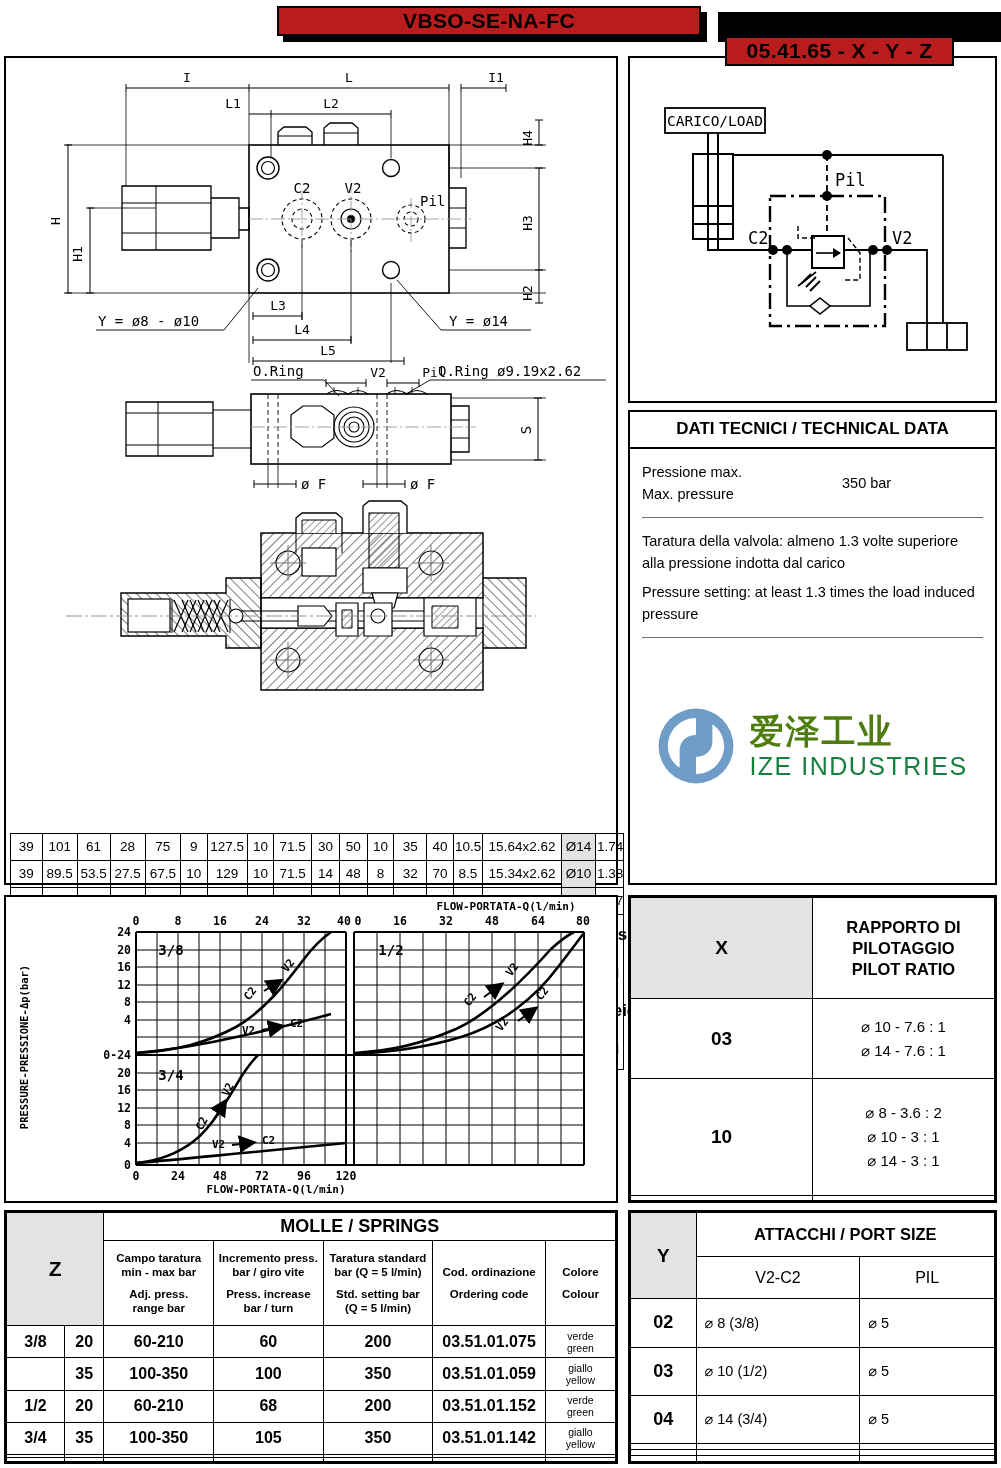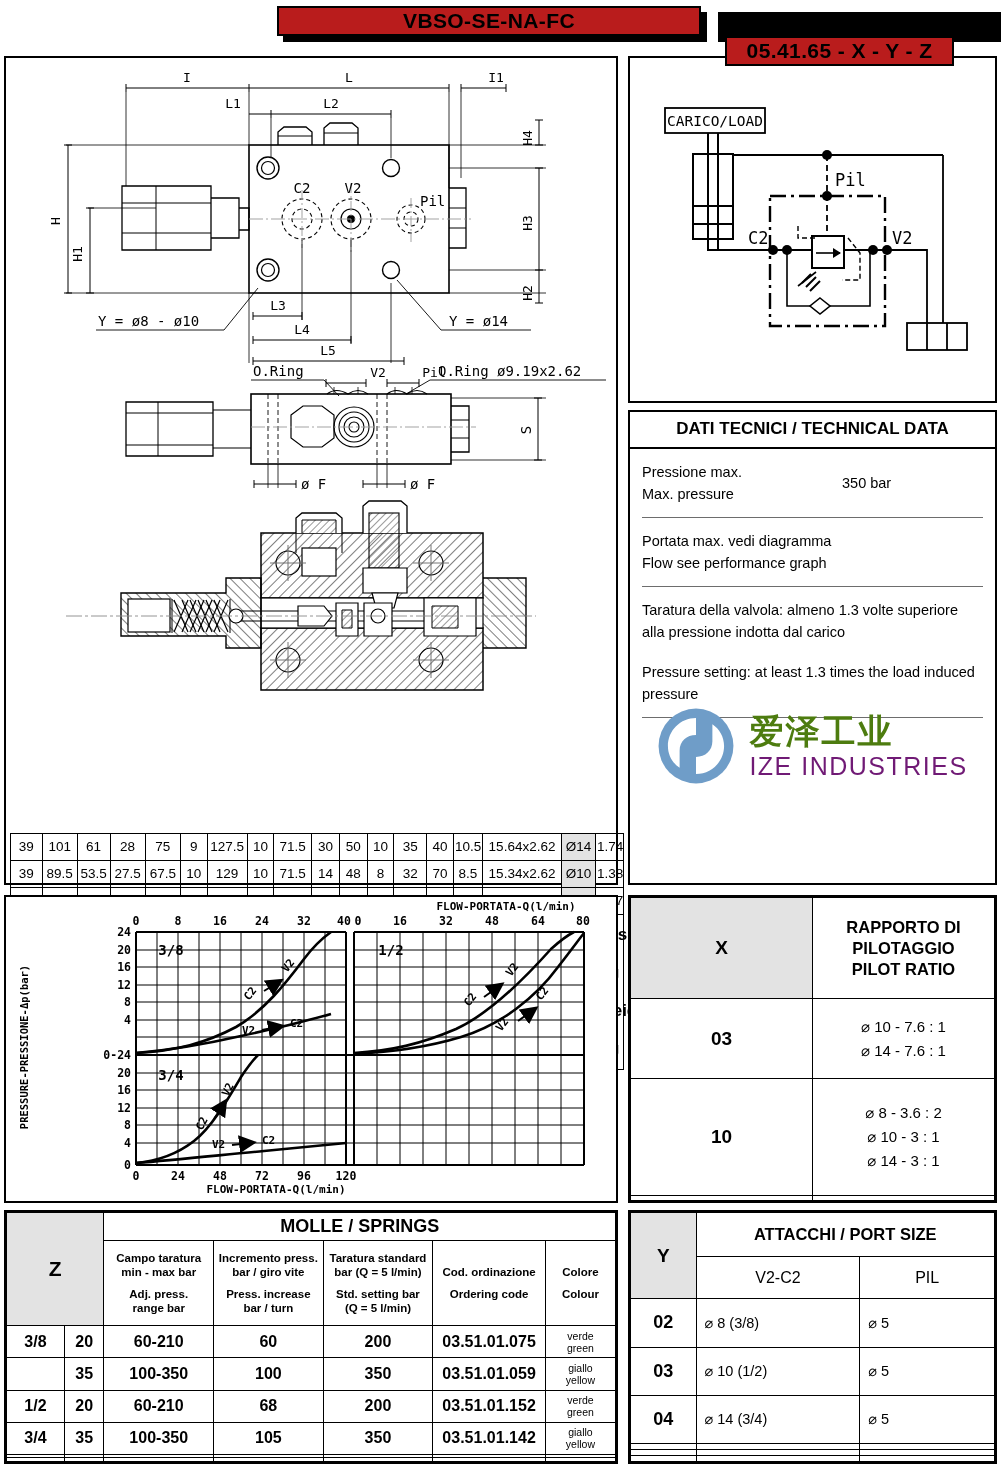--- a/index.html
+++ b/index.html
@@ -39,21 +39,21 @@
   .tech-row{padding:12px 0 11px 0;border-bottom:1.5px solid #6d6d6d;font-size:14.5px;line-height:1.55;}
   .tech-row:last-child{border-bottom:1.5px solid #6d6d6d;}
   .tech-row.flexrow{display:flex;align-items:center;}
   .tech-row .lbl{flex:0 0 200px;}
   .tech-row .val{font-size:14.5px;}
 
   .logo-area{position:absolute;left:0;top:295px;width:100%;display:flex;align-items:center;justify-content:center;gap:14px;}
   .logo-mark{width:78px;height:78px;flex:0 0 auto;}
   .logo-text{display:flex;flex-direction:column;line-height:1;}
   .logo-cn{font-size:34px;font-weight:bold;color:#4d7c0f;letter-spacing:2px;font-family:"DejaVu Sans",sans-serif;}
-  .logo-en{font-size:25px;color:#701a75;letter-spacing:1.5px;margin-top:6px;}
+  .logo-en{font-size:25px;color:#15803d;letter-spacing:1.5px;margin-top:6px;}
 
   
   #dimtable{position:absolute;left:4px;top:775px;width:614px;height:110px;}
   #dimtable table{border-collapse:collapse;width:100%;table-layout:fixed;}
   #dimtable td{border:1.5px solid #000;text-align:center;font-size:13.5px;height:24px;line-height:24px;}
   #dimtable tr.hdr td{font-weight:bold;font-size:17px;height:38px;line-height:38px;}
   #dimtable td.ycol{background:#e3e3e3;}
   #dimtable td.weight-h{font-size:8.5px;line-height:1.1;font-weight:bold;}
   #dimtable td.weight-h span{display:block;}
 
@@ -504,26 +504,22 @@
     <div class="tech-title">DATI TECNICI / TECHNICAL DATA</div>
     <div class="tech-body">
       <div class="tech-row flexrow">
         <div class="lbl">
           <div>Pressione max.</div>
           <div>Max. pressure</div>
         </div>
         <div class="val">350 bar</div>
       </div>
       <div class="tech-row">
-        <div>Portata max. vedi diagramma</div>
-        <div>Flow see performance graph</div>
-      </div>
-      <div class="tech-row">
         <div>Taratura della valvola: almeno 1.3 volte superiore alla pressione indotta dal carico</div>
-        <div style="margin-top:17px">Pressure setting: at least 1.3 times the load induced pressure</div>
+        <div style="margin-top:6px">Pressure setting: at least 1.3 times the load induced pressure</div>
       </div>
     </div>
 
     <div class="logo-area">
       <svg class="logo-mark" viewBox="0 0 100 100">
         <circle cx="50" cy="50" r="48" fill="#6f9dc8"></circle>
         <path d="M50 14 C30 14 14 30 14 50 C14 62 20 72 29 78 L29 56 C29 44 38 36 50 36 L50 14 Z" fill="#ffffff"></path>
         <path d="M50 86 C70 86 86 70 86 50 C86 38 80 28 71 22 L71 44 C71 56 62 64 50 64 L50 86 Z" fill="#ffffff"></path>
       </svg>
       <div class="logo-text">

